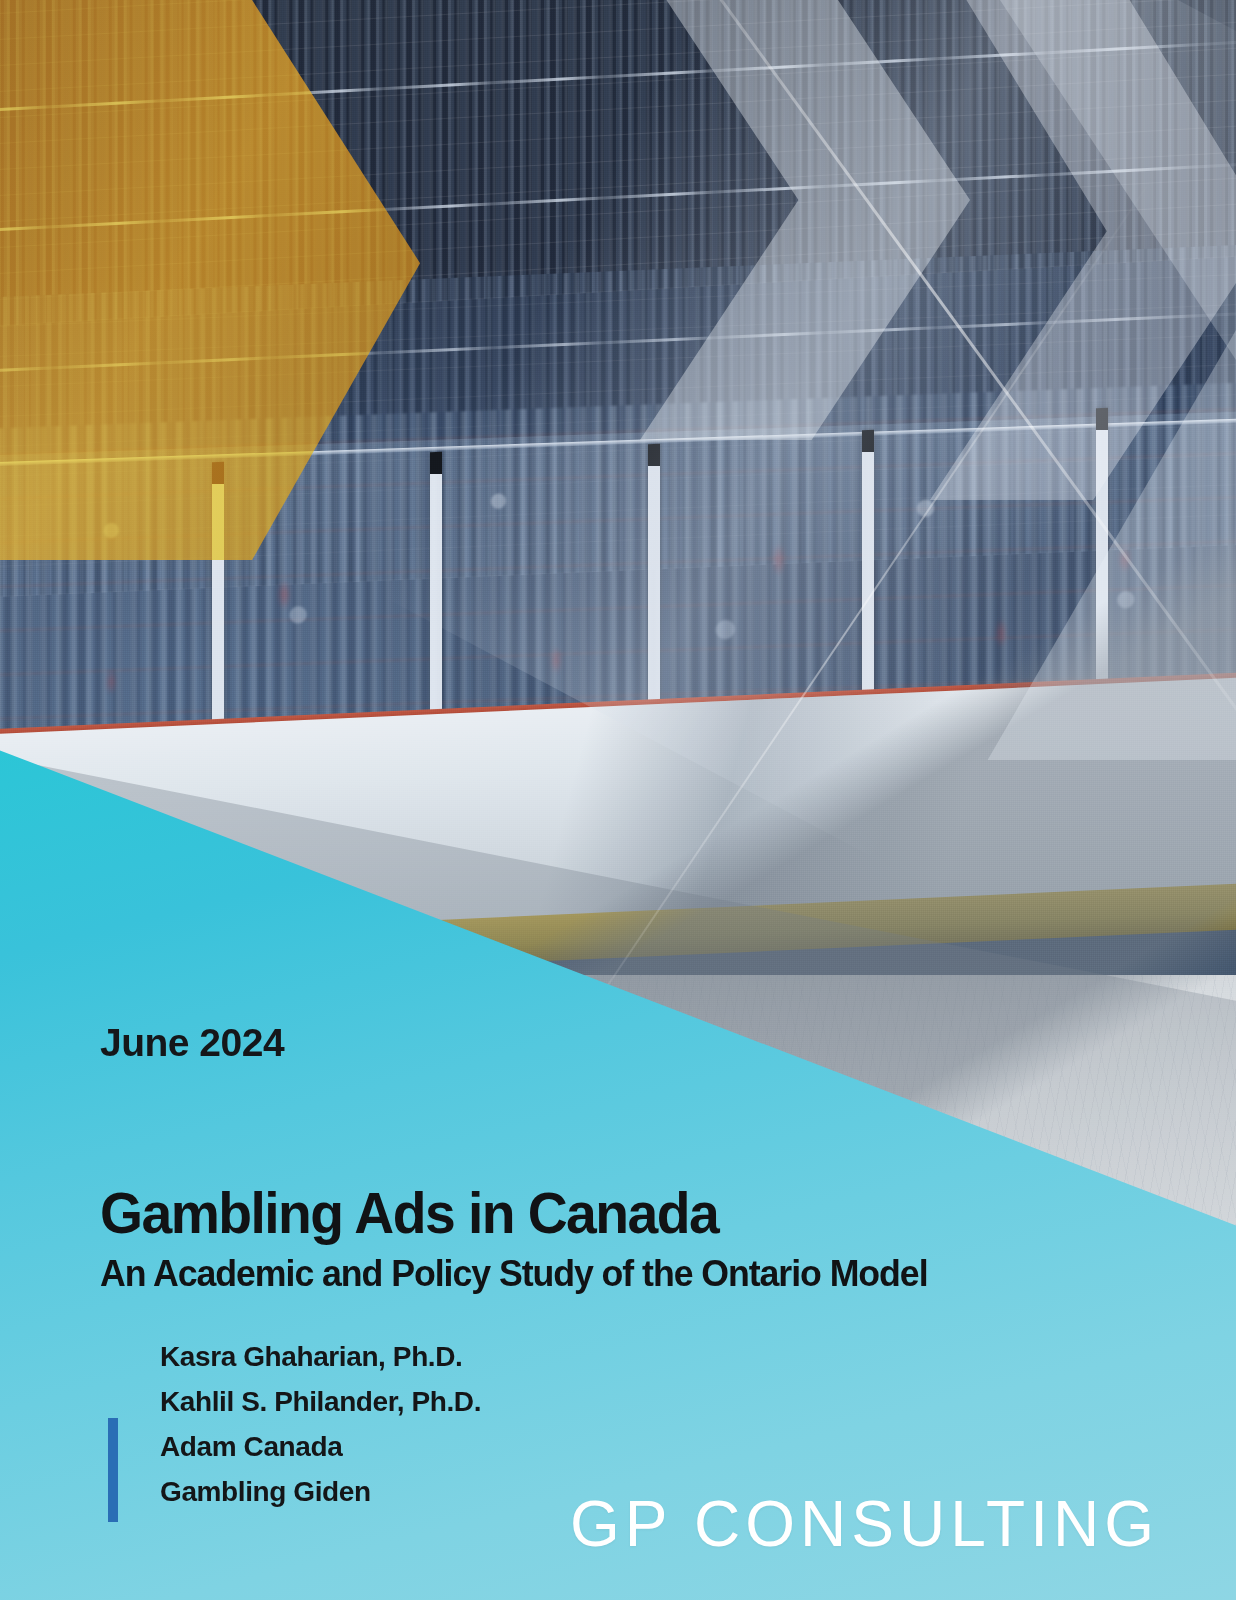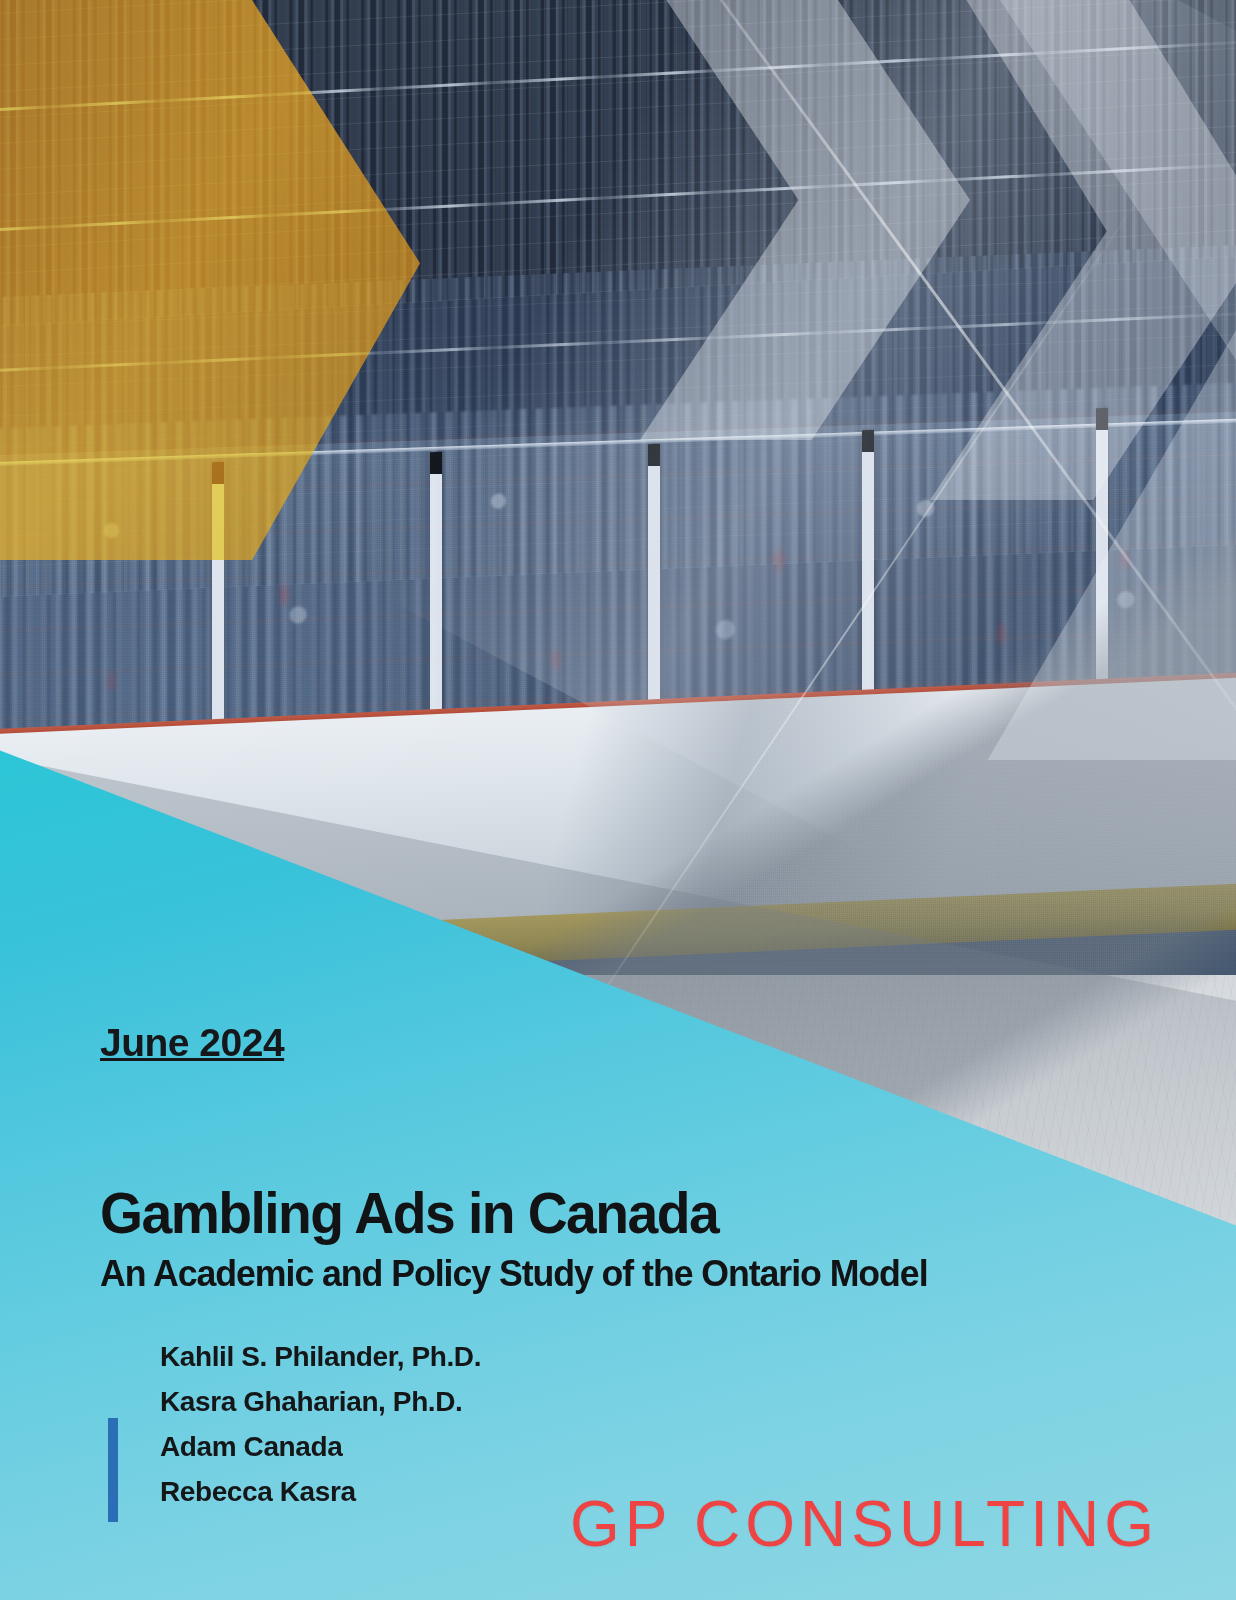--- a/index.html
+++ b/index.html
@@ -245,21 +245,20 @@
       #6bcee1 74%,
       #7fd3e3 86%,
       #8ed6e4 100%);
   }
 
   
   .date {
     position:absolute; left:100px; top:1021px;
     font-size:39px; font-weight:bold; letter-spacing:-.5px;
     color:#15171a;
-    text-decoration:underline;
   }
   .title {
     position:absolute; left:100px; top:1180px;
     font-size:57px; font-weight:bold; letter-spacing:-1.6px;
     color:#111315;
     transform:scaleX(.97);
     transform-origin:left center;
   }
   .subtitle {
     position:absolute; left:100px; top:1253px;
@@ -275,21 +274,21 @@
   }
   .authors {
     position:absolute; left:160px; top:1334px;
     font-size:28px; font-weight:bold; letter-spacing:-.4px;
     line-height:45px;
     color:#141618;
   }
   .logo {
     position:absolute; left:570px; top:1487px;
     font-size:64px; font-weight:300; letter-spacing:5px;
-    color:#ef4444;
+    color:#ffffff;
     font-family:"Liberation Sans", sans-serif;
     white-space:nowrap;
     text-shadow:0 1px 3px rgba(0,0,0,.05);
   }
 </style>
 </head>
 <body>
 
 <div id="cover">
 
@@ -339,21 +338,21 @@
   <div class="shape gold-arrow-2"></div>
 
   <div class="cyan-panel"></div>
 
   <div class="date">June 2024</div>
   <h1 class="title">Gambling Ads in Canada</h1>
   <h2 class="subtitle">An Academic and Policy Study of the Ontario Model</h2>
 
   <div class="author-bar"></div>
   <div class="authors">
+    <div>Kasra Ghaharian, Ph.D.</div>
     <div>Kahlil S. Philander, Ph.D.</div>
-    <div>Kasra Ghaharian, Ph.D.</div>
     <div>Adam Canada</div>
-    <div>Rebecca Kasra</div>
+    <div>Gambling Giden</div>
   </div>
 
   <div class="logo">GP CONSULTING</div>
 
 </div>
 
 </body></html>

